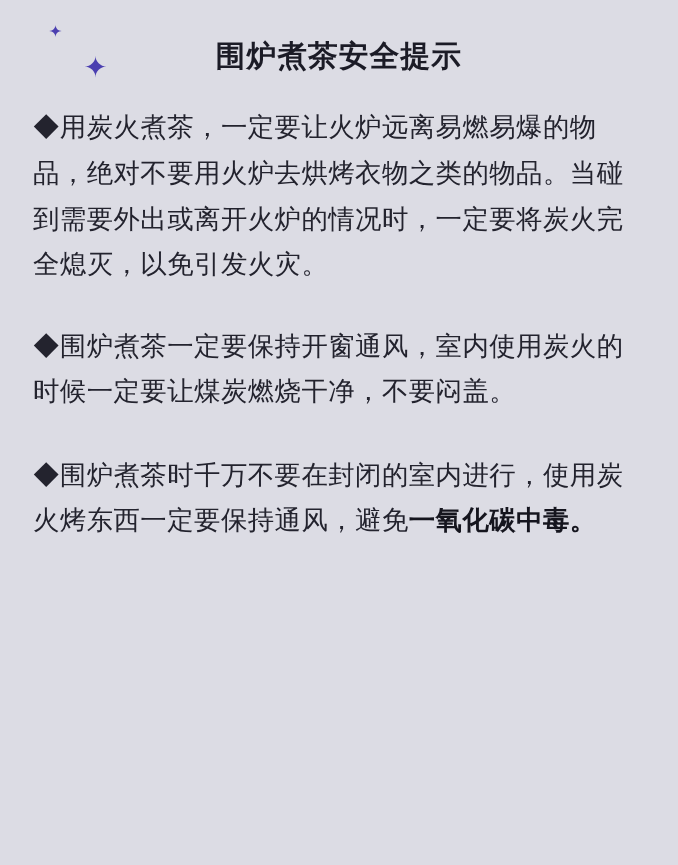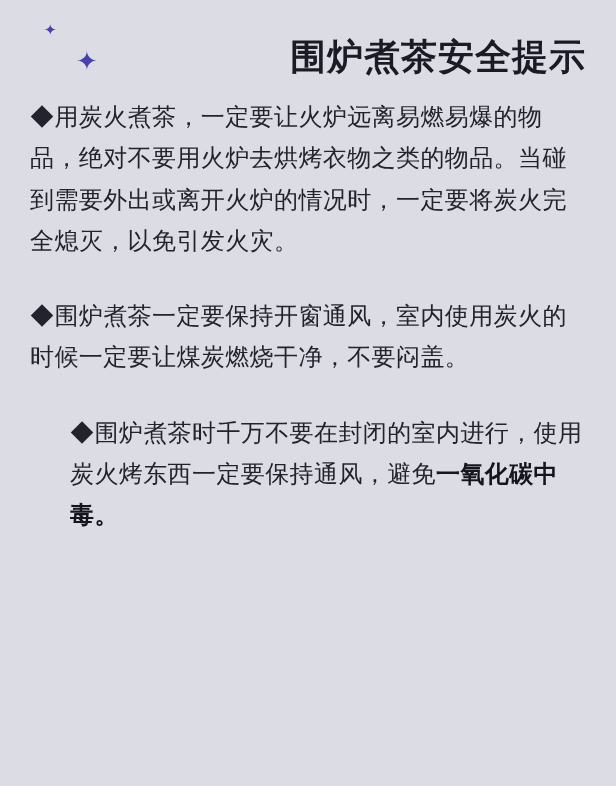--- a/index.html
+++ b/index.html
@@ -22,22 +22,22 @@
   }
   .header {
     position: relative;
     height: 96px;
   }
   .title {
     position: absolute;
     left: 0;
     right: 0;
     top: 33px;
-    text-align: right;
-    font-size: 36px;
+    text-align: center;
+    font-size: 27px;
     font-weight: bold;
     color: #1b1b26;
     letter-spacing: 1px;
   }
   .sparkle {
     position: absolute;
     color: #4b3fb0;
     line-height: 1;
     user-select: none;
   }
@@ -55,21 +55,20 @@
     font-size: 24px;
     line-height: 1.72;
     color: #23232e;
     letter-spacing: 0.4px;
   }
   .para {
     margin: 0 0 34px 0;
   }
   .para:last-child {
     margin-bottom: 0;
-    margin-left: 40px;
   }
   .bold {
     font-weight: bold;
     color: #15151e;
   }
 </style>
 </head>
 <body>
 
 <div class="page">

